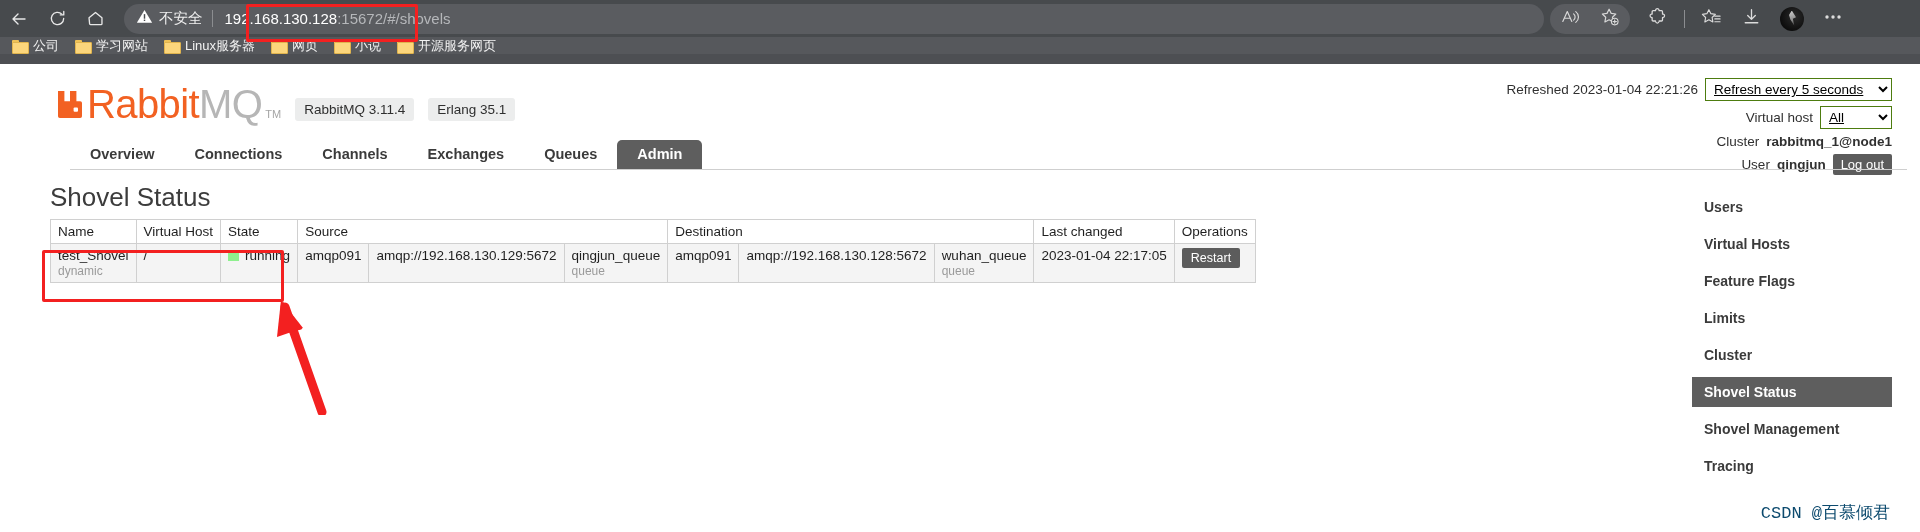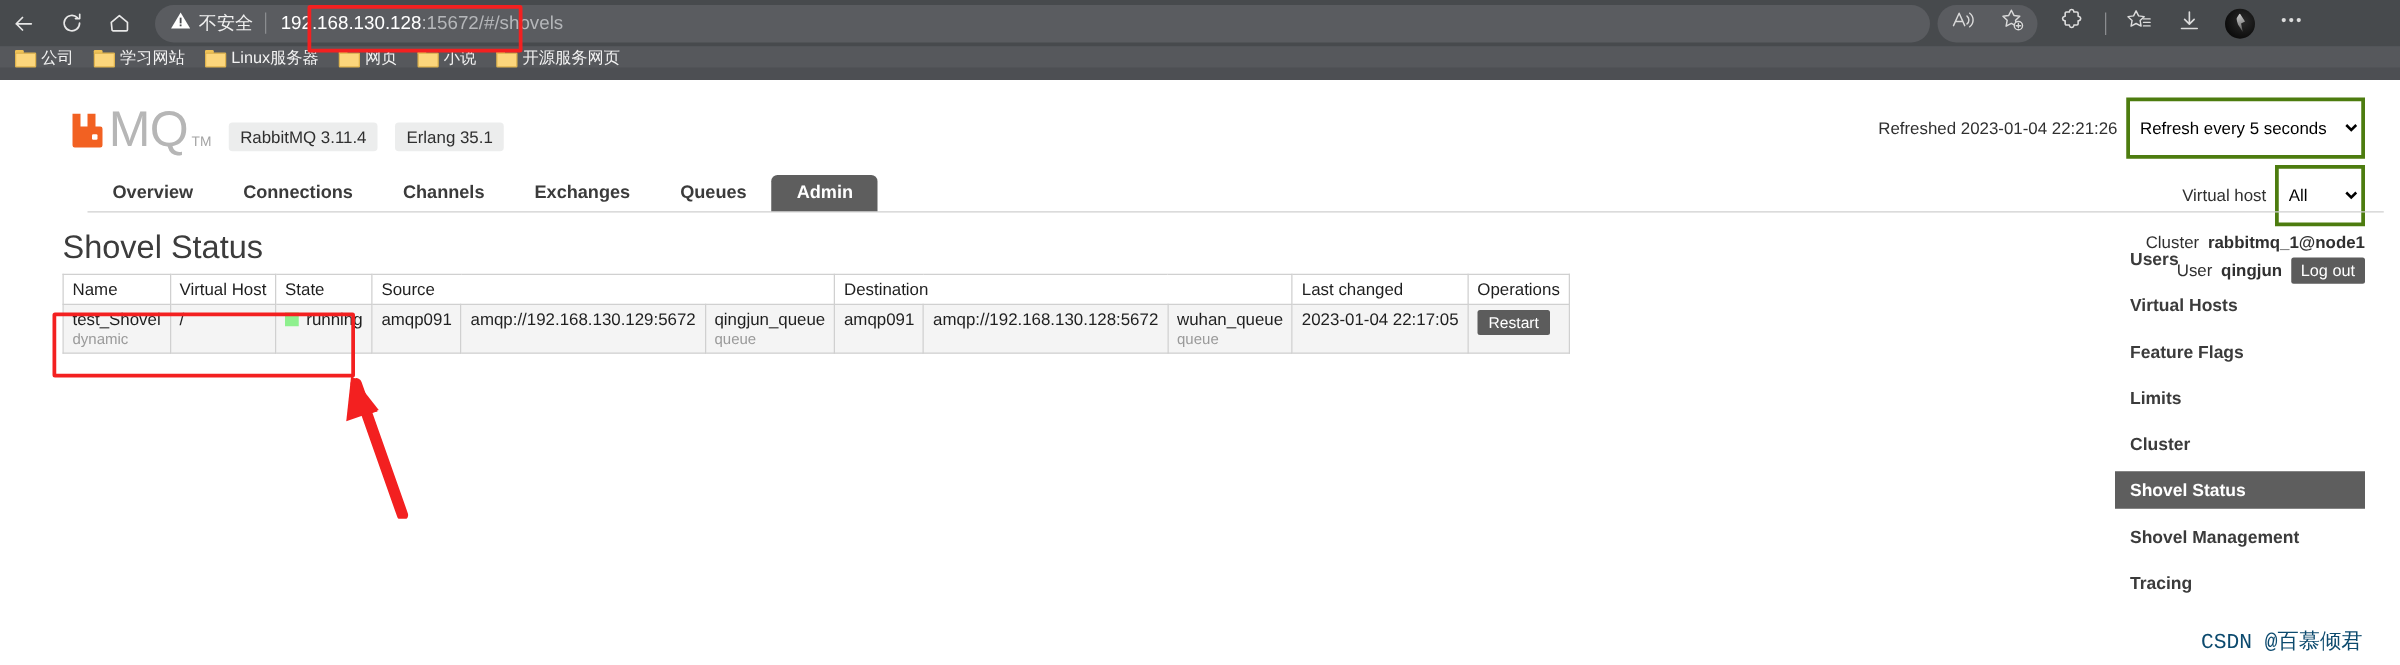--- a/index.html
+++ b/index.html
@@ -143,23 +143,24 @@
 
   
   #top-right {
     position: absolute; right: 28px; top: 14px;
     text-align: right; font-size: 13.5px; color: #303030;
   }
   .tr-row { display: flex; align-items: center; justify-content: flex-end; gap: 7px; margin-bottom: 5px; }
   .tr-label { white-space: nowrap; }
   select.tr-select {
     font-family: "Liberation Sans", sans-serif;
-    font-size: 13.5px; padding: 13px 4px;
-    border: 3px solid #4d7c0f; background: #fff; color: #000;
+    font-size: 13.5px; padding: 2px 4px;
+    border: 1px solid #4d7c0f; background: #fff; color: #000;
     border-radius: 0;
+    text-decoration: underline;
   }
   .tr-strong { font-weight: bold; }
   #logout-btn {
     background: #5c5c5c; color: #fff; border: none;
     font-family: "Liberation Sans", sans-serif;
     font-size: 13px; padding: 3px 8px; cursor: pointer; border-radius: 2px;
   }
 
   
   #nav-tabs {
@@ -401,20 +402,21 @@
 <div id="page">
 
   <div id="rmq-logo-wrap">
     <div id="rmq-logo">
       <span class="logo-mark">
         <svg width="29" height="31" viewBox="0 0 29 31">
           <path d="M3 2h6.4v10.2h5.6V2h6.4v10.2h3.8a1.8 1.8 0 0 1 1.8 1.8v13.2a1.8 1.8 0 0 1-1.8 1.8H4.8A1.8 1.8 0 0 1 3 27.2z" fill="#f26122"></path>
           <rect x="18.6" y="18.4" width="4.4" height="4.4" rx="1" fill="#ffffff"></rect>
         </svg>
       </span>
+      <span class="logo-rabbit">Rabbit</span>
       <span class="logo-mq">MQ</span>
       <span class="logo-tm">TM</span>
     </div>
     <div class="ver-badge">RabbitMQ 3.11.4</div>
     <div class="ver-badge">Erlang 35.1</div>
   </div>
 
   <div id="top-right">
     <div class="tr-row">
       <span class="tr-label">Refreshed 2023-01-04 22:21:26</span>

